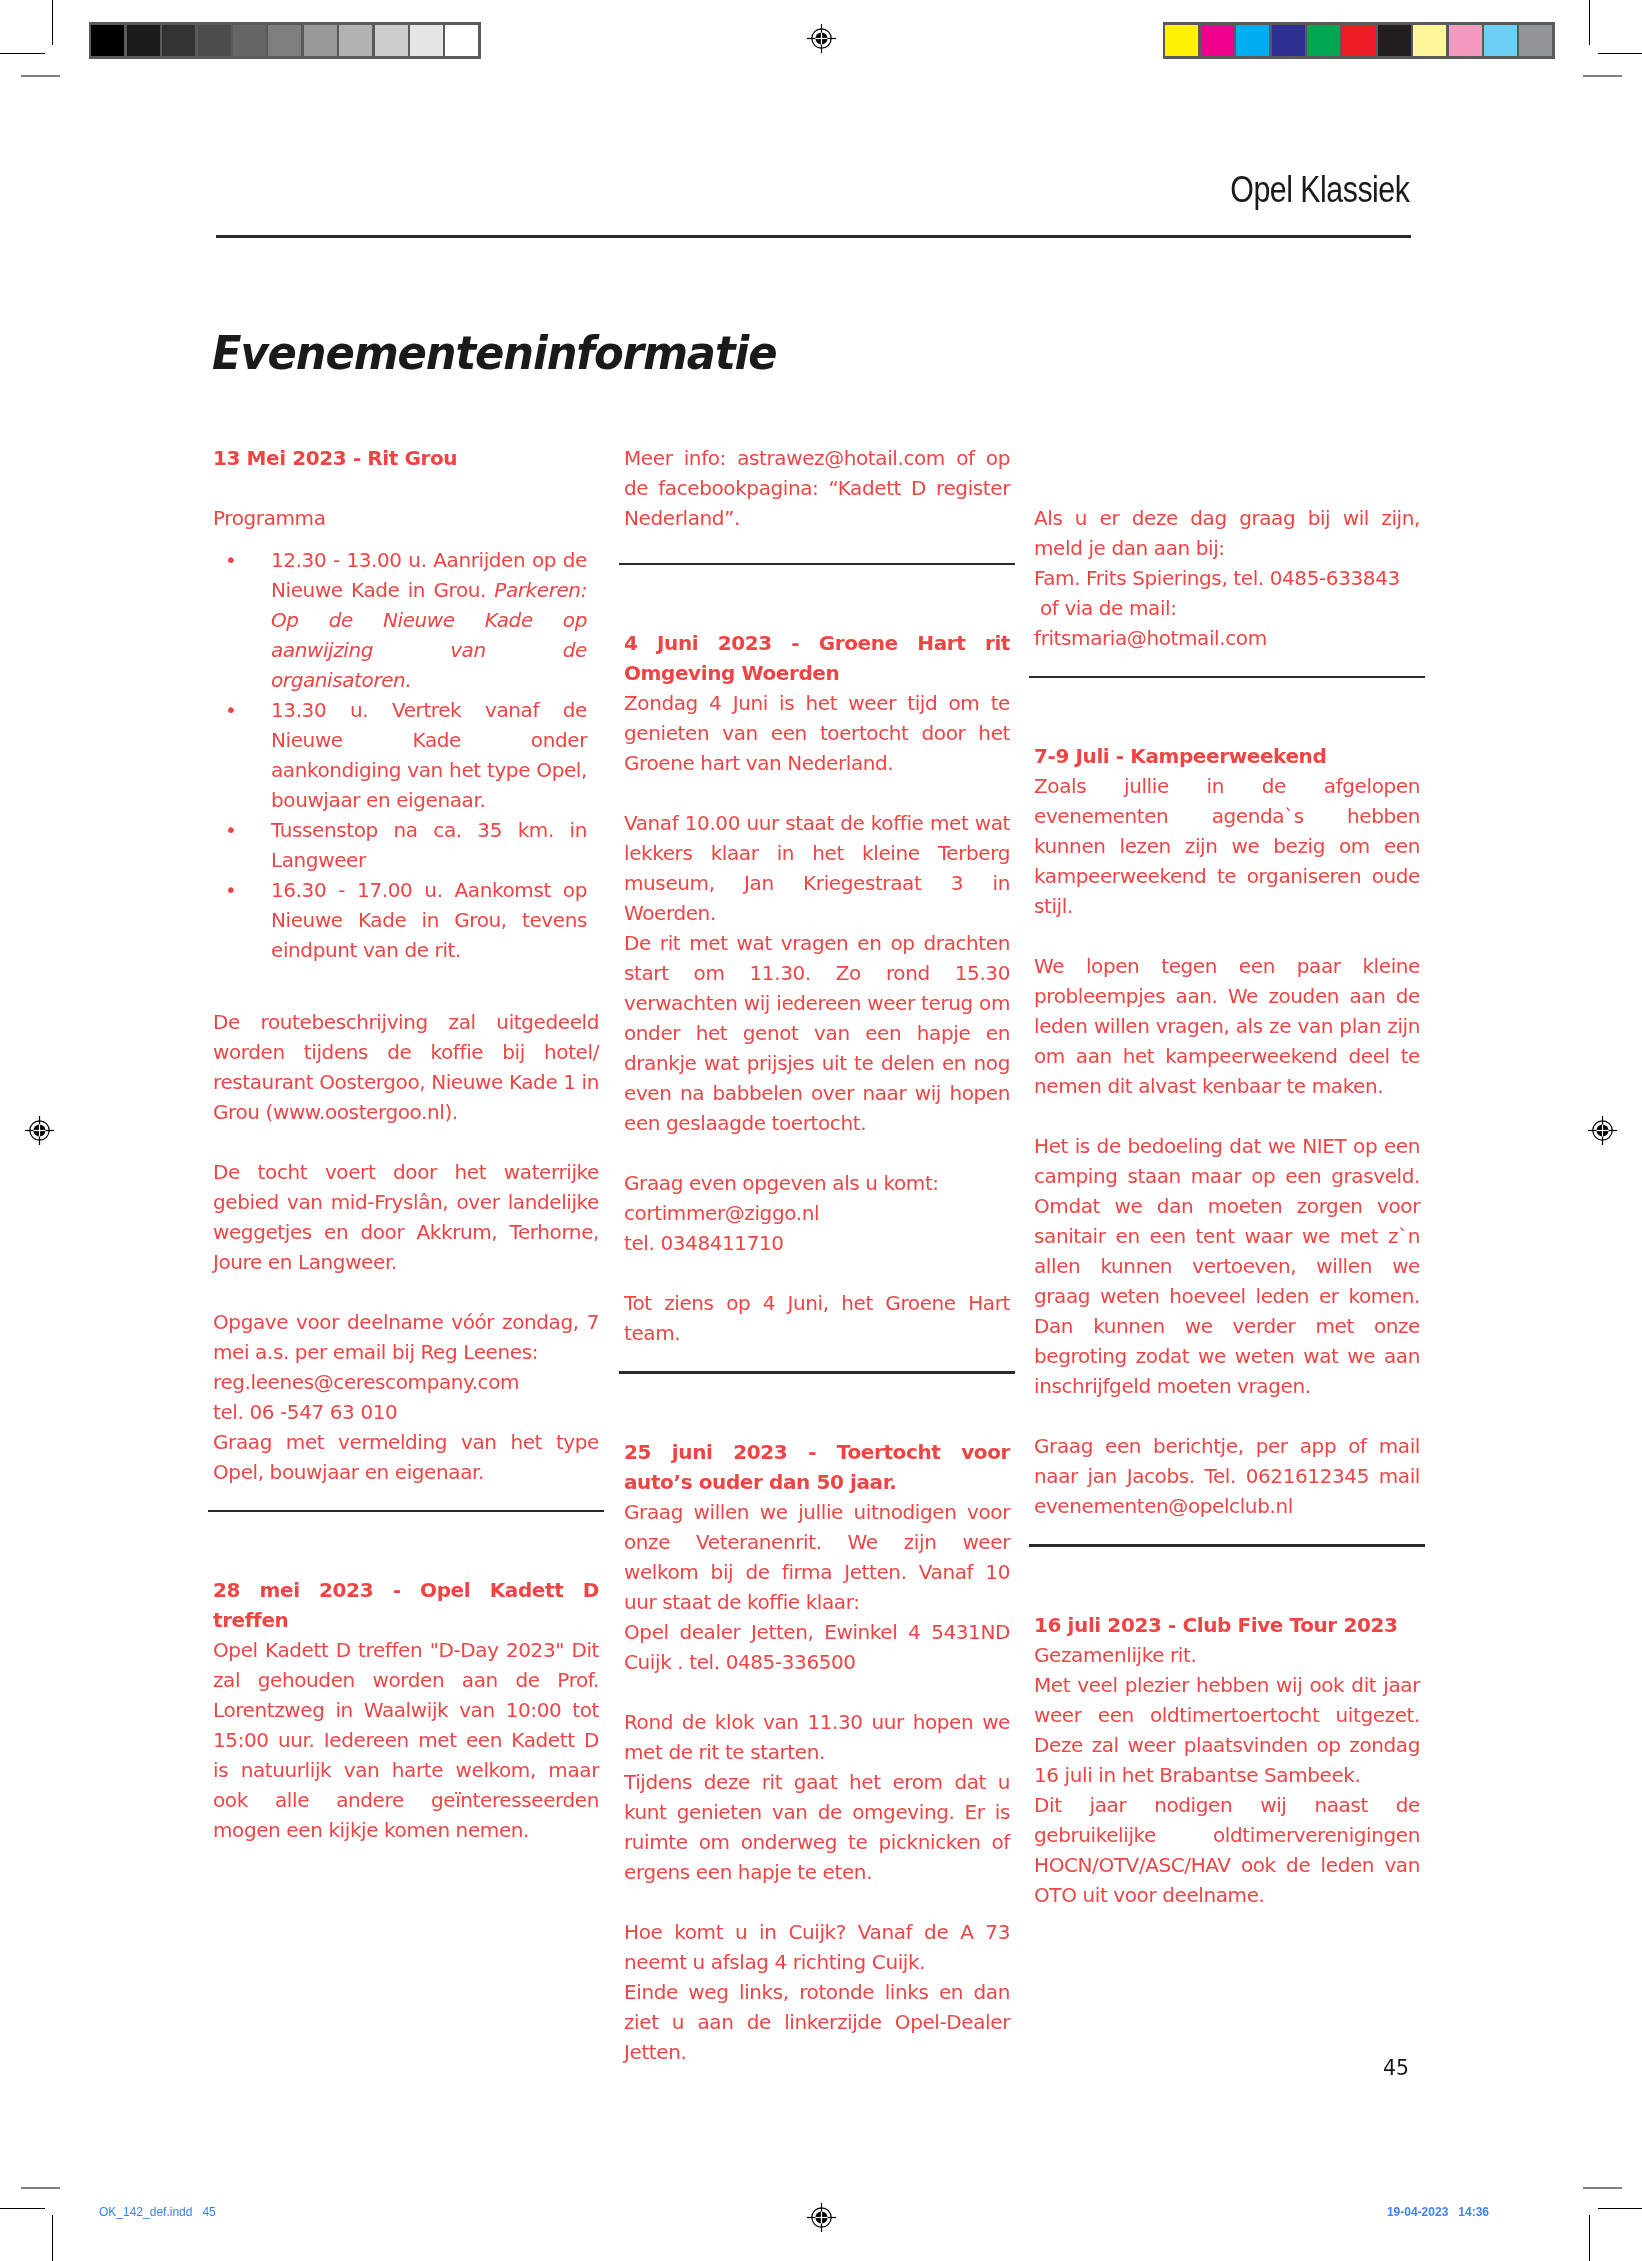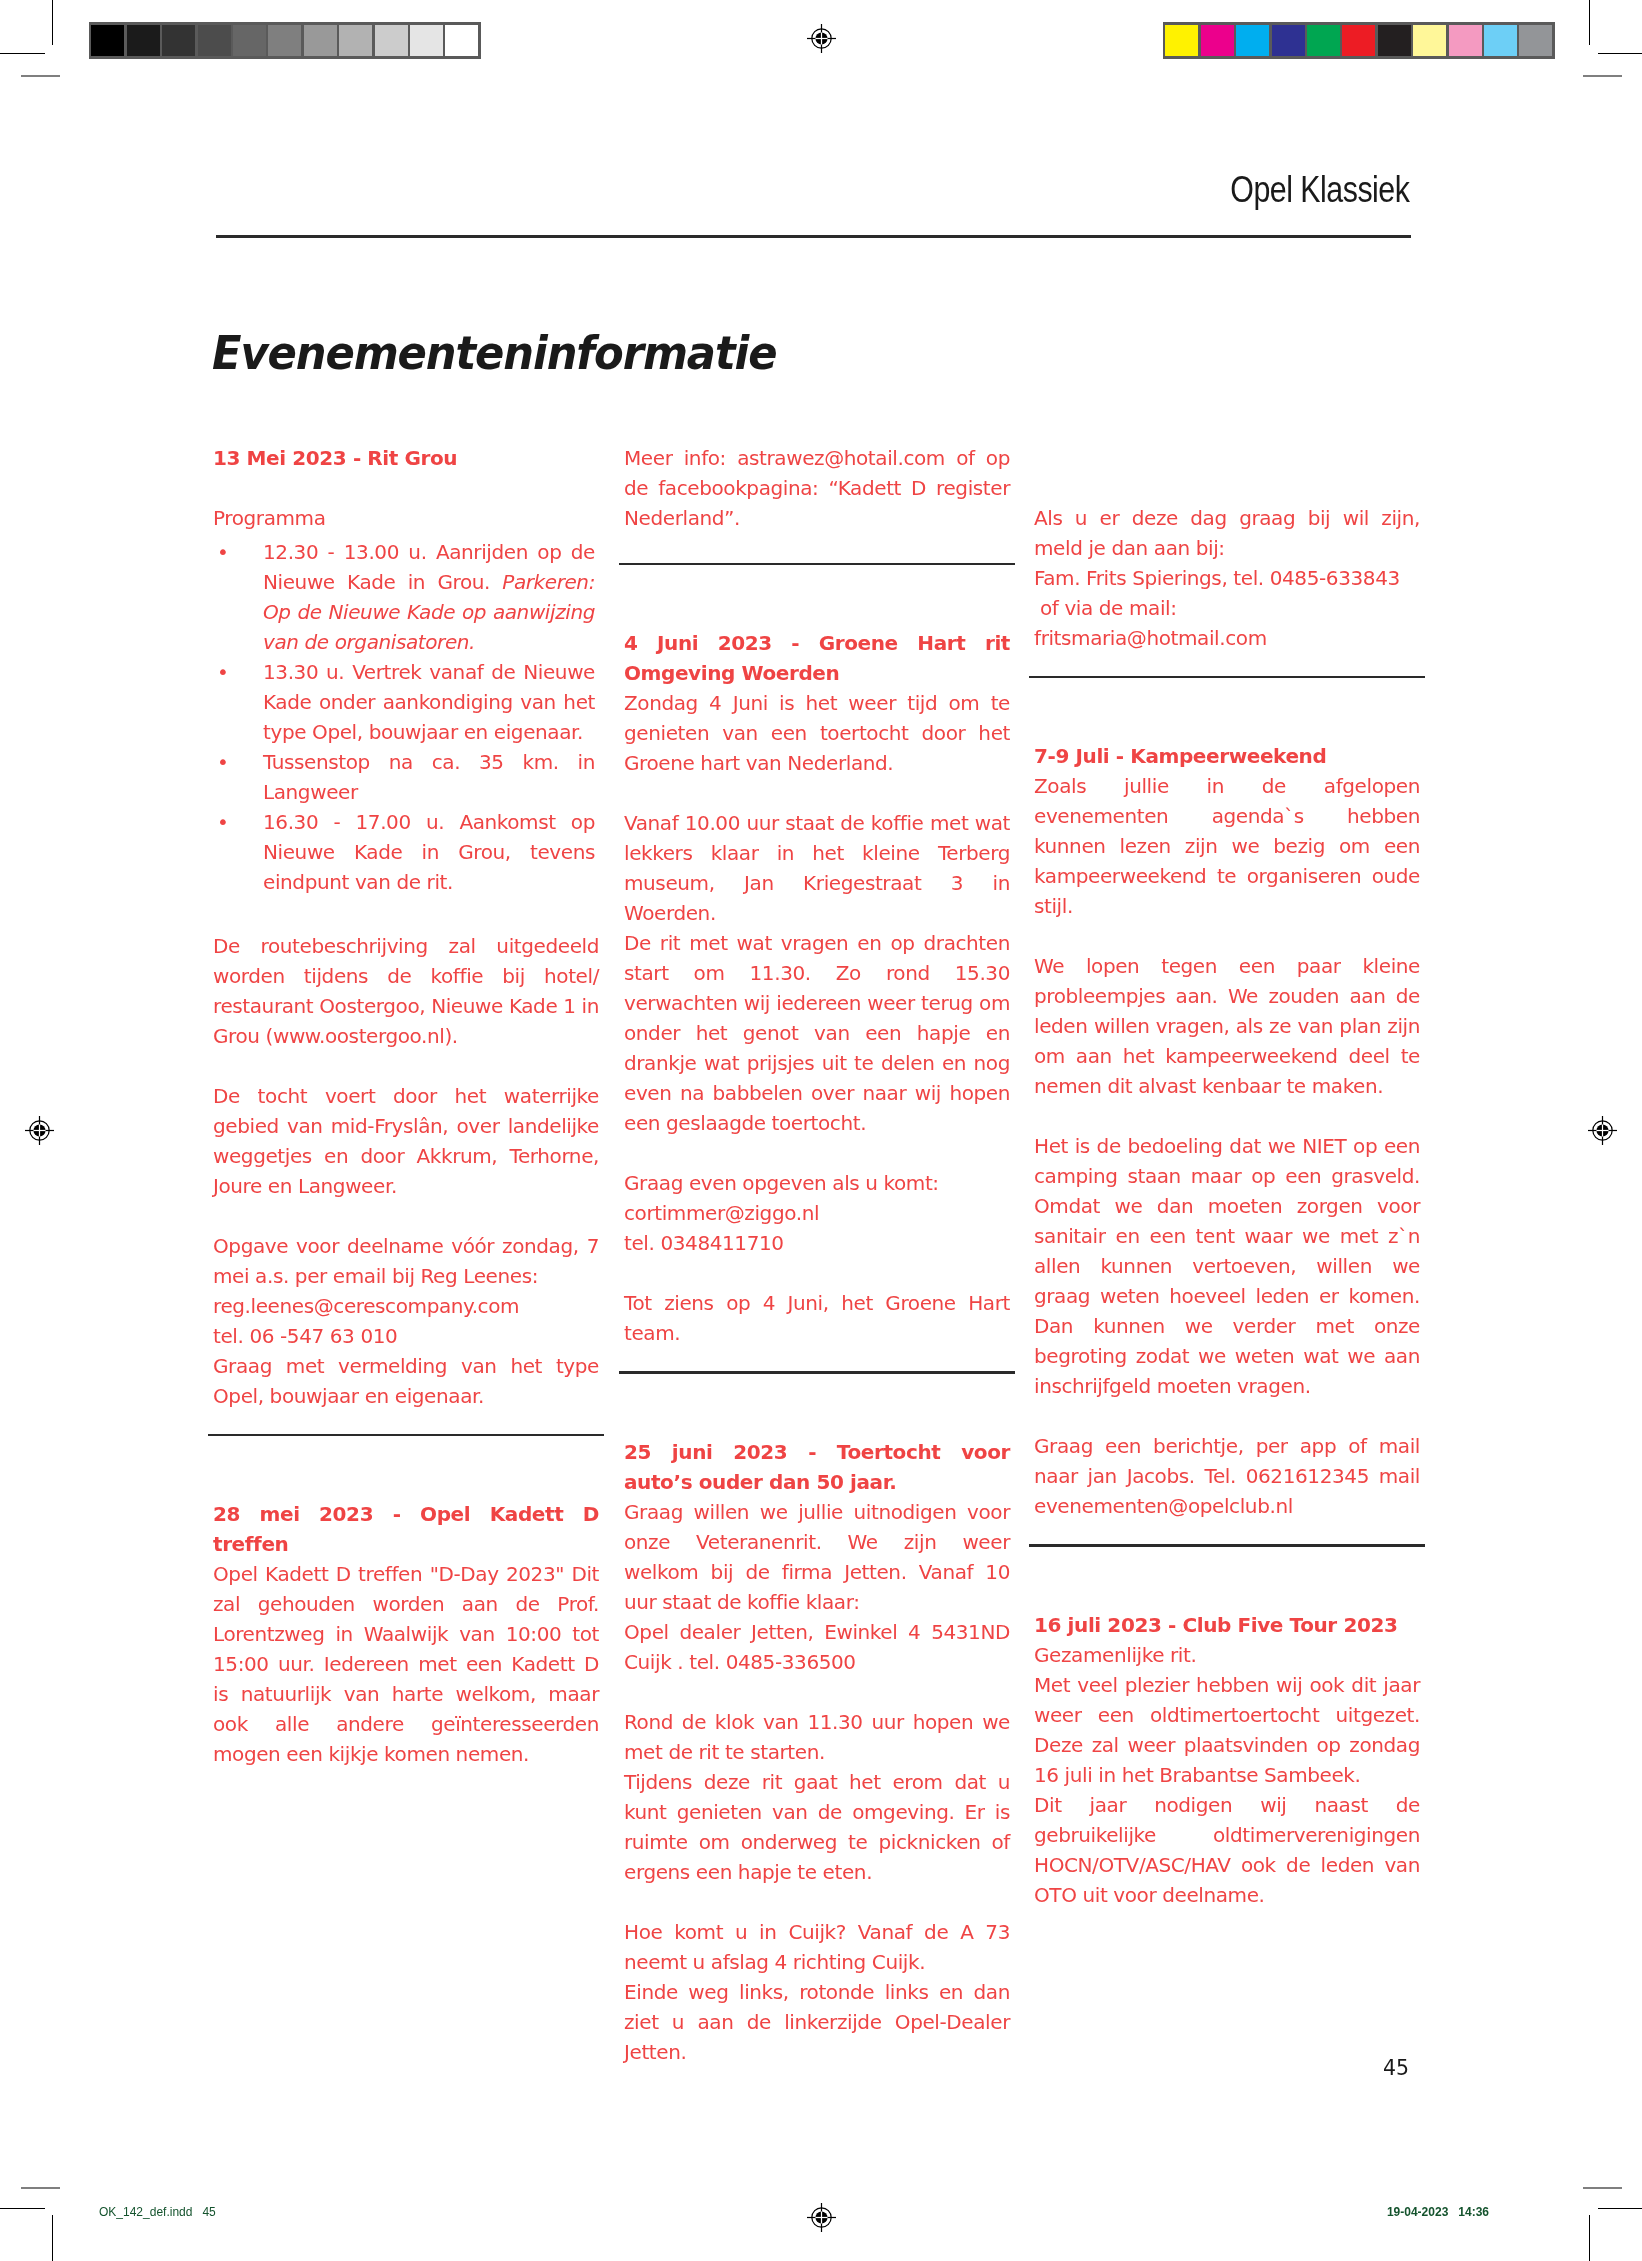--- a/index.html
+++ b/index.html
@@ -29,29 +29,29 @@
          font-size:20px; line-height:30px; text-align:justify; color:#ef4444; letter-spacing:-0.4px; }
   .col1 { left:213px; }
   .col2 { left:624px; }
   .col3 { left:1034px; }
 
   .h { font-weight:bold; text-align:justify; }
   .p { margin:0; }
   .gap { height:30px; }
   .rule { height:2.4px; background:#2a2a2a; margin:23px -4.8px 63px -4.8px; }
   .prog-label { margin:0; }
-  ul.bul { list-style:none; margin:4px; padding:0; }
+  ul.bul { list-style:none; margin:12px; padding:0; }
   ul.bul li { position:relative; padding-left:46px; }
   ul.bul li::before { content:"•"; position:absolute; left:0; top:0; }
   .it { font-style:italic; }
 
   .page-num { position:absolute; right:233px; top:2032px; font-size:20.5px; color:#1a1a1a;margin-top:24px; }
 
   .slug { position:absolute; top:2205px; font-family:"Liberation Sans", sans-serif;
-          font-size:12px; color:#14532d; }
+          font-size:12px; color:#3b82f6; }
 </style>
 </head>
 <body>
 
 <div class="crop" style="left:52px;top:0;width:1.2px;height:45px;"></div>
 <div class="crop" style="left:0;top:53px;width:45px;height:1.2px;"></div>
 <div class="crop" style="left:1589px;top:0;width:1.2px;height:45px;"></div>
 <div class="crop" style="left:1598px;top:53px;width:45px;height:1.2px;"></div>
 <div class="crop grey" style="left:20.5px;top:75px;width:39px;height:2.4px;"></div>
 <div class="crop grey" style="left:1583px;top:75px;width:39px;height:2.4px;"></div>

